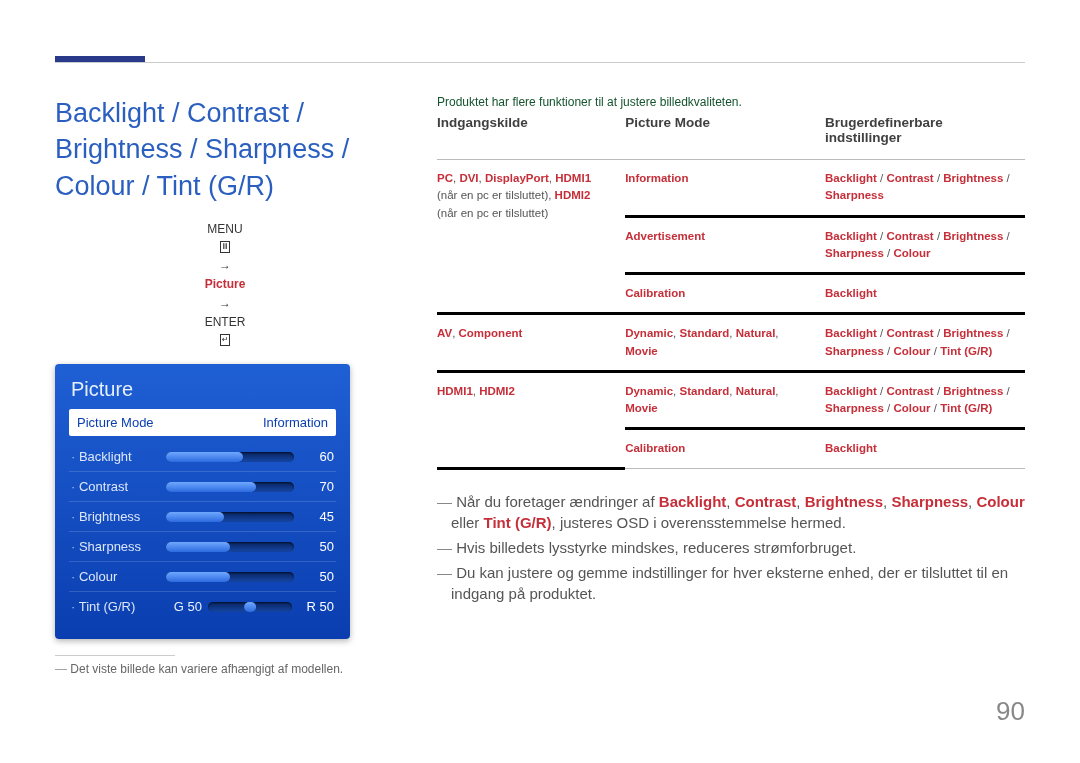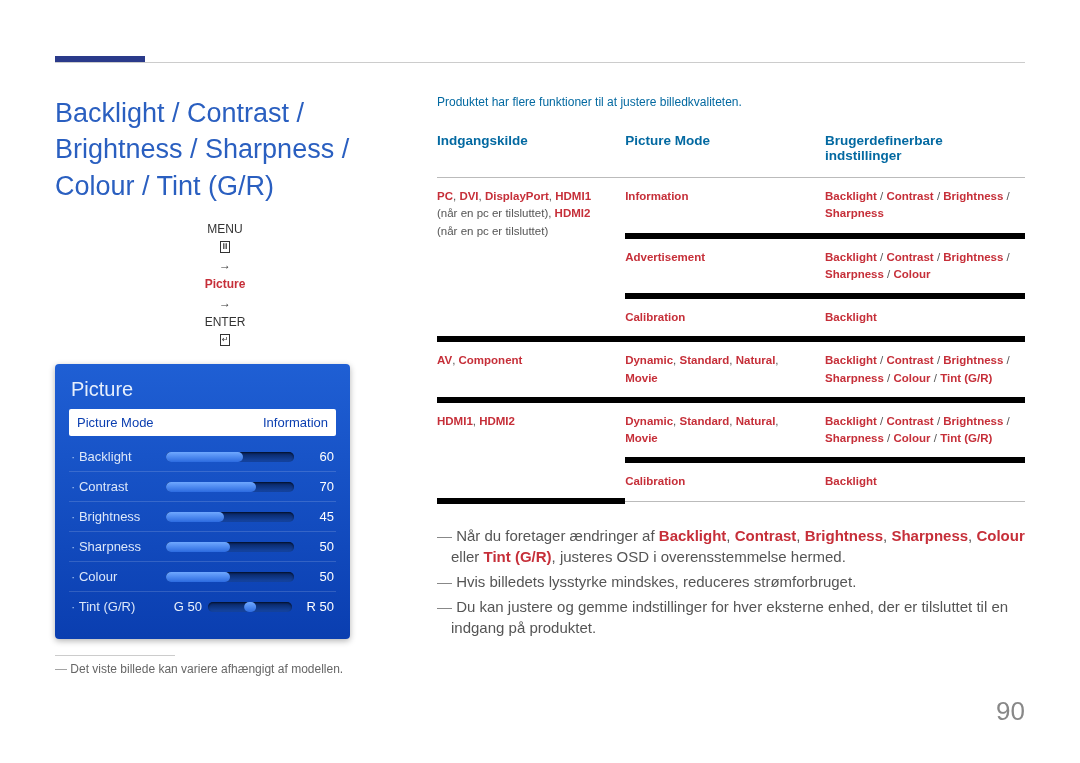--- a/index.html
+++ b/index.html
@@ -91,31 +91,31 @@
     position:absolute; left:0; top:0; bottom:0;
     background: linear-gradient(#6fa8ff,#2c6be0);
     border-radius: 5px;
   }
   .osd-val { width: 30px; text-align: right; color:#fff; }
   .tint-row .slider .fill { left:50%; transform:translateX(-50%); }
   .footnote-rule { border-top:1px solid #ccc; width:120px; margin:16px 0 6px 0; }
   .footnote { font-size:12px; color:#666; }
   .footnote::before { content:"― "; color:#999; }
 
-  .intro { font-size: 12px; color:#0369a1; margin-bottom: 18px; }
+  .intro { font-size: 12px; color:#14532d; }
   .tbl { width:100%; border-collapse: collapse; font-size:11.5px; }
   .tbl th {
-    text-align:left; font-weight:bold; color:#0369a1;
+    text-align:left; font-weight:bold; color:#404040;
     border-bottom:1px solid #bbb;
     padding:6px 8px 14px 0;
     font-size:13.5px;
     vertical-align: top;
   }
   .tbl td {
-    border-bottom:6px solid #000000;
+    border-bottom:3px solid #000000;
     padding:10px 12px 10px 0;
     vertical-align: top;
     line-height:1.5;
     color:#555;
   }
   .tbl td:first-child { width: 32%; }
   .tbl td:nth-child(2) { width: 34%; }
   .tbl td:nth-child(3) { width: 34%; }
   .hl { color:#c62f39; font-weight:bold; }
   .sep { color:#555; }

